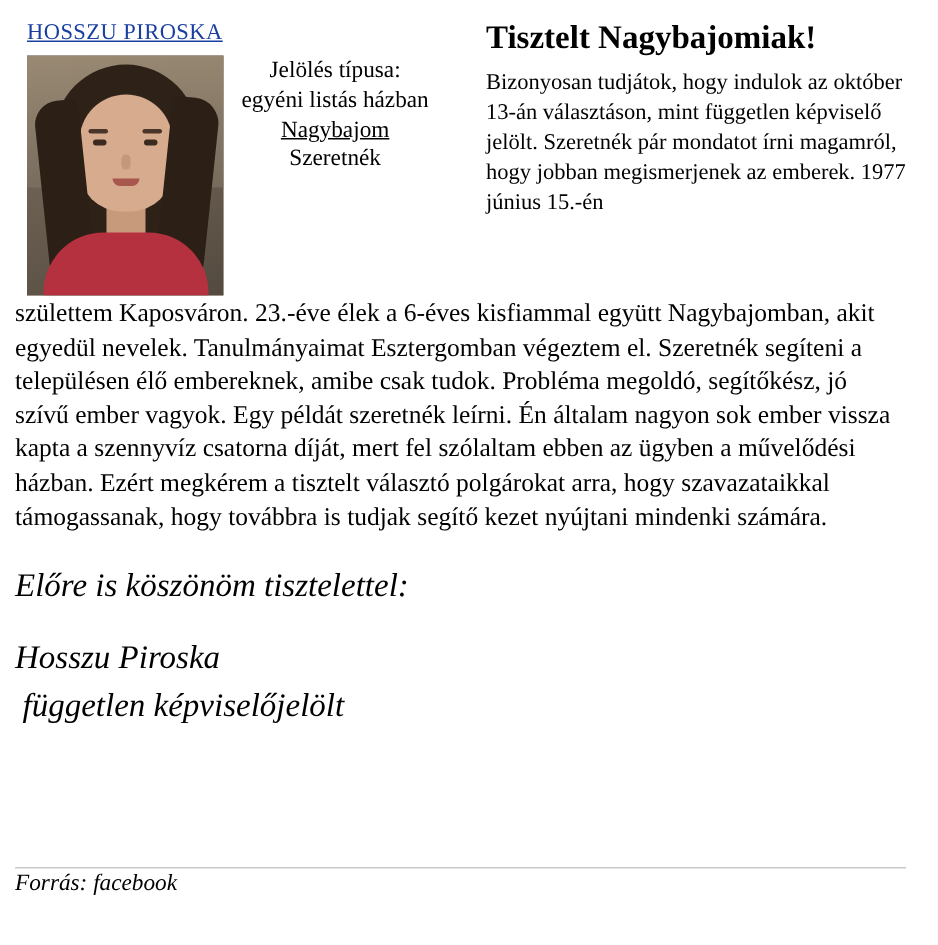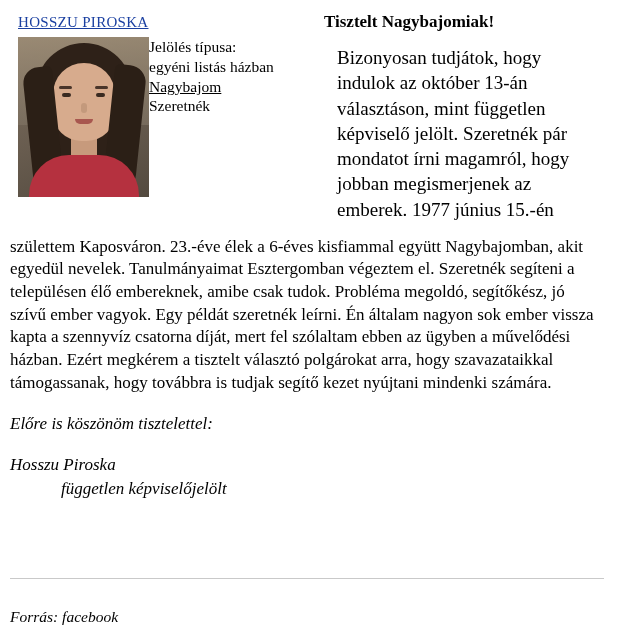--- a/index.html
+++ b/index.html
@@ -148,72 +148,73 @@
   }
   .ph-neck {
     position: absolute;
     left: 50%;
     margin-left: -13px;
     top: 96px;
     width: 26px; height: 26px;
     background: #c79a7c;
   }
   .meta {
+    margin-left: 12px;
     font-size: 15.5px;
     line-height: 1.28;
+    text-align: center;
   }
   .meta .link {
     color: #000000;
     text-decoration: underline;
   }
   .right-col {
     flex: 1 1 auto;
     padding-left: 14px;
   }
   .headline {
     font-weight: bold;
-    font-size: 17px;
+    font-size: 22px;
     margin: 2px 0 8px 0;
     text-align: left;
   }
   .lead {
-    font-size: 19px;
+    font-size: 15px;
     line-height: 1.33;
-    margin: 13px;
+    margin: 0;
   }
   .body-text {
     font-size: 17px;
     line-height: 1.33;
     margin: 1px 0 0 0;
     text-align: left;
   }
   .sig-block {
     margin-top: 18px;
     font-style: italic;
-    font-size: 17px;
+    font-size: 22px;
     line-height: 1.45;
   }
   .sig-block .sig-line2 {
     margin-top: 16px;
   }
   .sig-block .sig-line3 {
     padding-left: 5px;
-    margin-left: 46px;
   }
   .divider {
     position: absolute;
     left: 10px;
     right: 10px;
     top: 578px;
     border-top: 1px solid #c9c9c9;
   }
   .source {
     position: absolute;
     left: 10px;
-    top: 608px;
+    top: 580px;
     font-style: italic;
     font-size: 15.5px;
   }
 </style>
 </head>
 <body>
 
 <div class="page">
 
   <div class="top-row">

